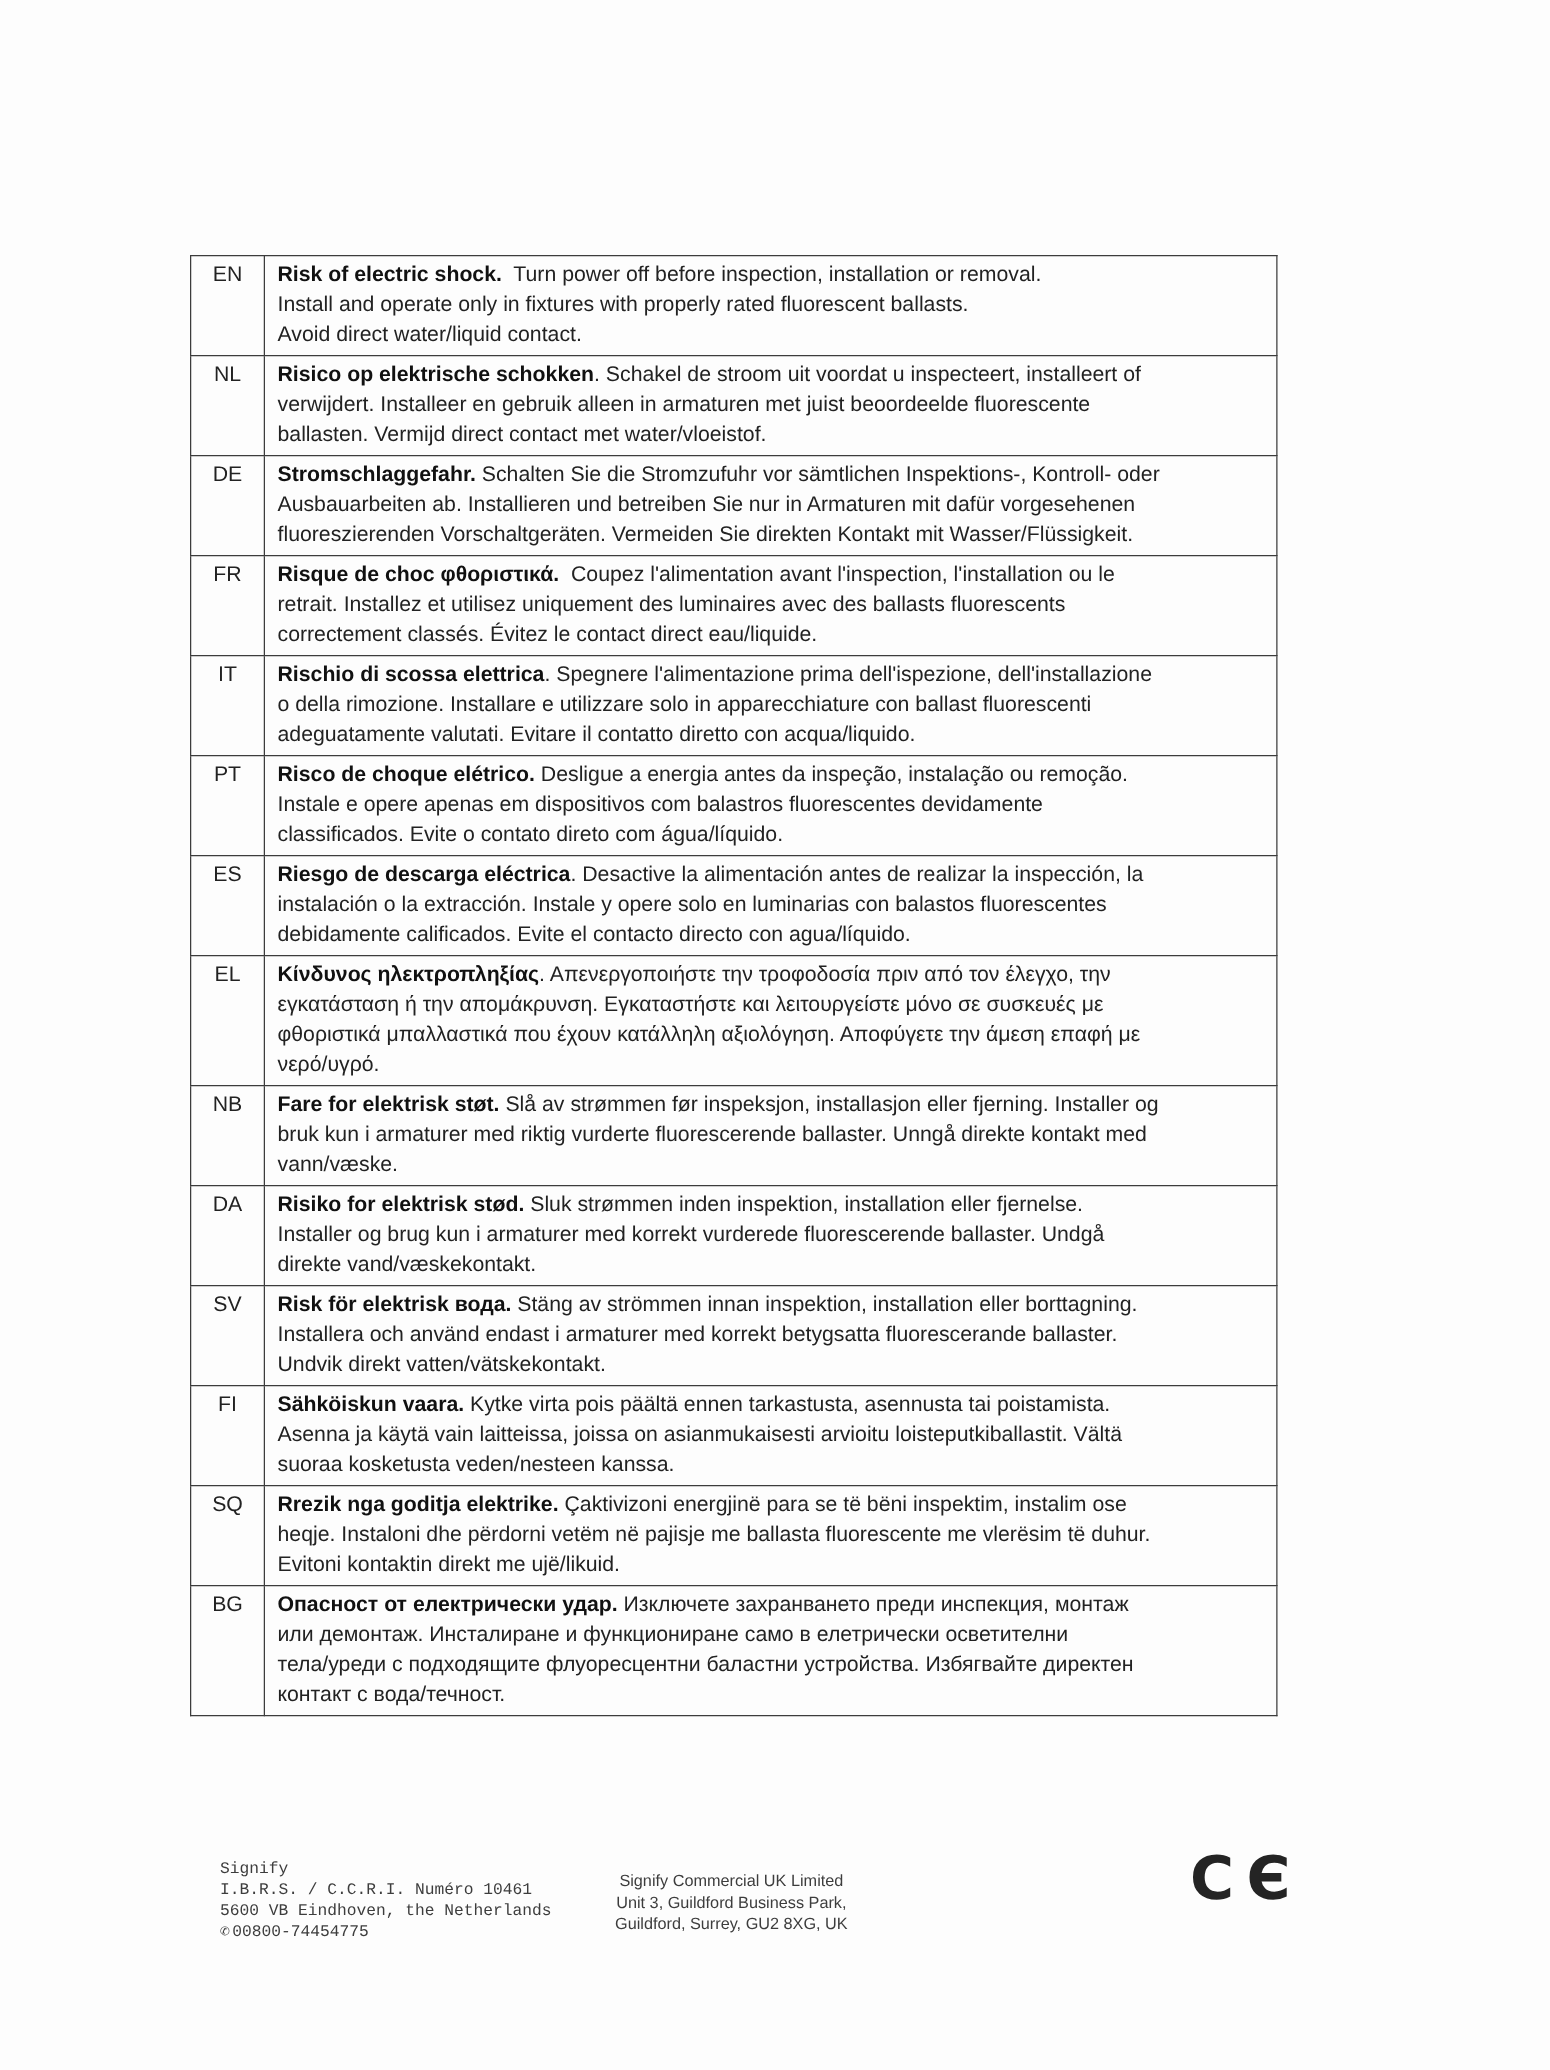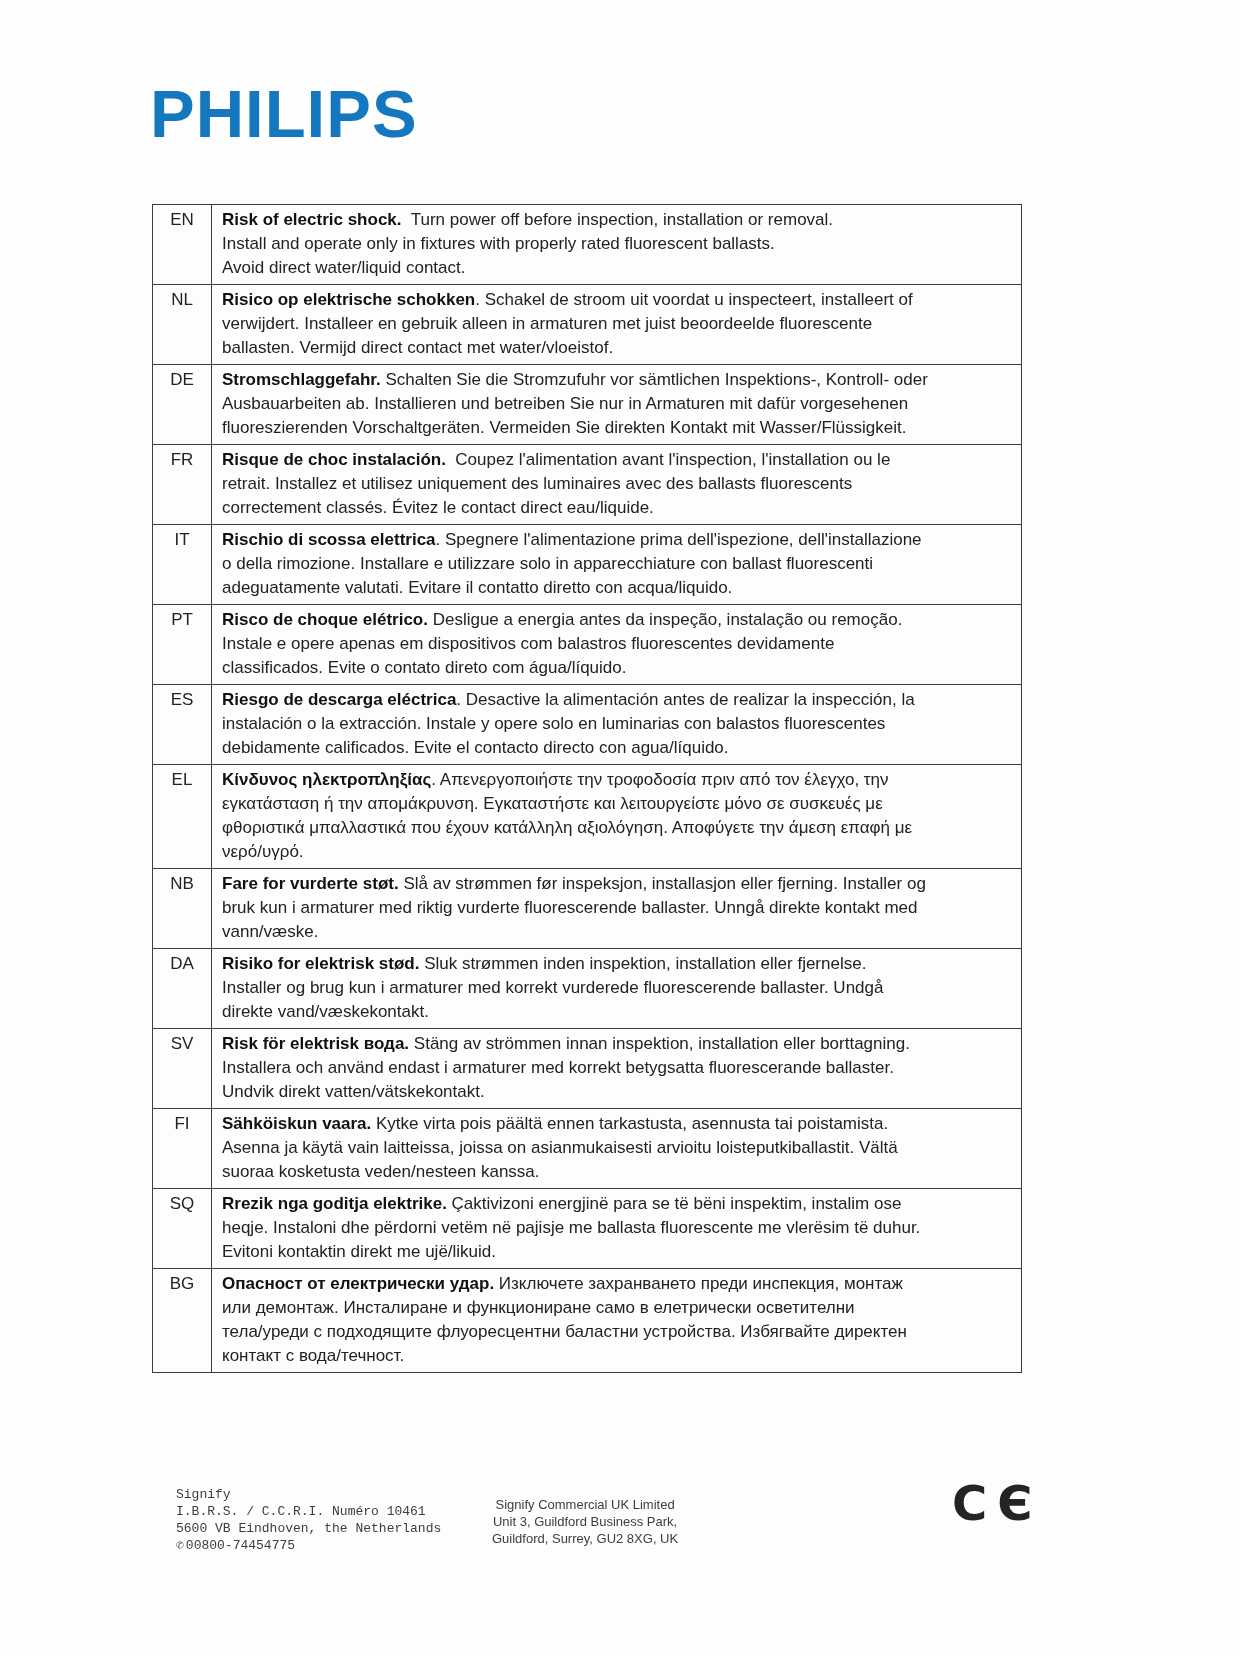--- a/index.html
+++ b/index.html
@@ -97,21 +97,20 @@
     letter-spacing: 10px;
     color: #242424;
     font-family: "DejaVu Sans", sans-serif;
   }
 </style>
 </head>
 <body>
 
 <div class="page">
 
-  <div class="logo">PHILIPS</div>
 
   <div class="warn-table-wrap">
     <table class="warn-table">
       <tbody id="warn-rows">
           <tr>
             <td class="lang-cell">EN</td>
             <td class="text-cell"><span class="row-title">Risk of electric shock.</span><span class="row-body">  Turn power off before inspection, installation or removal.
 Install and operate only in fixtures with properly rated fluorescent ballasts.
 Avoid direct water/liquid contact.</span></td>
           </tr>
@@ -122,21 +121,21 @@
 ballasten. Vermijd direct contact met water/vloeistof.</span></td>
           </tr>
           <tr>
             <td class="lang-cell">DE</td>
             <td class="text-cell"><span class="row-title">Stromschlaggefahr.</span><span class="row-body"> Schalten Sie die Stromzufuhr vor sämtlichen Inspektions-, Kontroll- oder
 Ausbauarbeiten ab. Installieren und betreiben Sie nur in Armaturen mit dafür vorgesehenen
 fluoreszierenden Vorschaltgeräten. Vermeiden Sie direkten Kontakt mit Wasser/Flüssigkeit.</span></td>
           </tr>
           <tr>
             <td class="lang-cell">FR</td>
-            <td class="text-cell"><span class="row-title">Risque de choc instalación.</span><span class="row-body">  Coupez l'alimentation avant l'inspection, l'installation ou le
+            <td class="text-cell"><span class="row-title">Risque de choc φθοριστικά.</span><span class="row-body">  Coupez l'alimentation avant l'inspection, l'installation ou le
 retrait. Installez et utilisez uniquement des luminaires avec des ballasts fluorescents
 correctement classés. Évitez le contact direct eau/liquide.</span></td>
           </tr>
           <tr>
             <td class="lang-cell">IT</td>
             <td class="text-cell"><span class="row-title">Rischio di scossa elettrica</span><span class="row-body">. Spegnere l'alimentazione prima dell'ispezione, dell'installazione
 o della rimozione. Installare e utilizzare solo in apparecchiature con ballast fluorescenti
 adeguatamente valutati. Evitare il contatto diretto con acqua/liquido.</span></td>
           </tr>
           <tr>
@@ -153,21 +152,21 @@
           </tr>
           <tr>
             <td class="lang-cell">EL</td>
             <td class="text-cell"><span class="row-title">Κίνδυνος ηλεκτροπληξίας</span><span class="row-body">. Απενεργοποιήστε την τροφοδοσία πριν από τον έλεγχο, την
 εγκατάσταση ή την απομάκρυνση. Εγκαταστήστε και λειτουργείστε μόνο σε συσκευές με
 φθοριστικά μπαλλαστικά που έχουν κατάλληλη αξιολόγηση. Αποφύγετε την άμεση επαφή με
 νερό/υγρό.</span></td>
           </tr>
           <tr>
             <td class="lang-cell">NB</td>
-            <td class="text-cell"><span class="row-title">Fare for vurderte støt.</span><span class="row-body"> Slå av strømmen før inspeksjon, installasjon eller fjerning. Installer og
+            <td class="text-cell"><span class="row-title">Fare for elektrisk støt.</span><span class="row-body"> Slå av strømmen før inspeksjon, installasjon eller fjerning. Installer og
 bruk kun i armaturer med riktig vurderte fluorescerende ballaster. Unngå direkte kontakt med
 vann/væske.</span></td>
           </tr>
           <tr>
             <td class="lang-cell">DA</td>
             <td class="text-cell"><span class="row-title">Risiko for elektrisk stød.</span><span class="row-body"> Sluk strømmen inden inspektion, installation eller fjernelse.
 Installer og brug kun i armaturer med korrekt vurderede fluorescerende ballaster. Undgå
 direkte vand/væskekontakt.</span></td>
           </tr>
           <tr>

